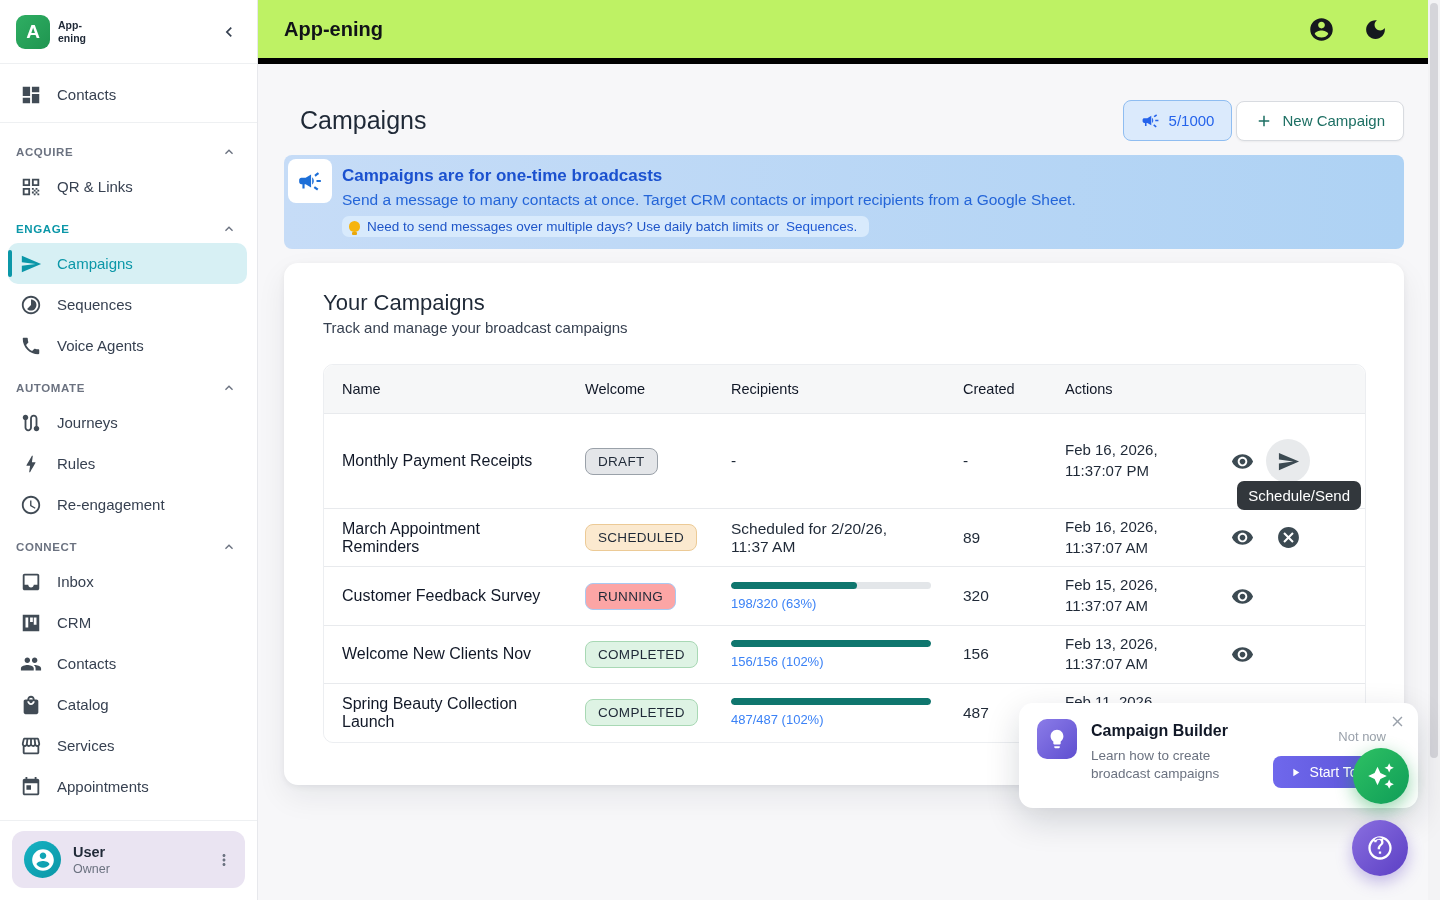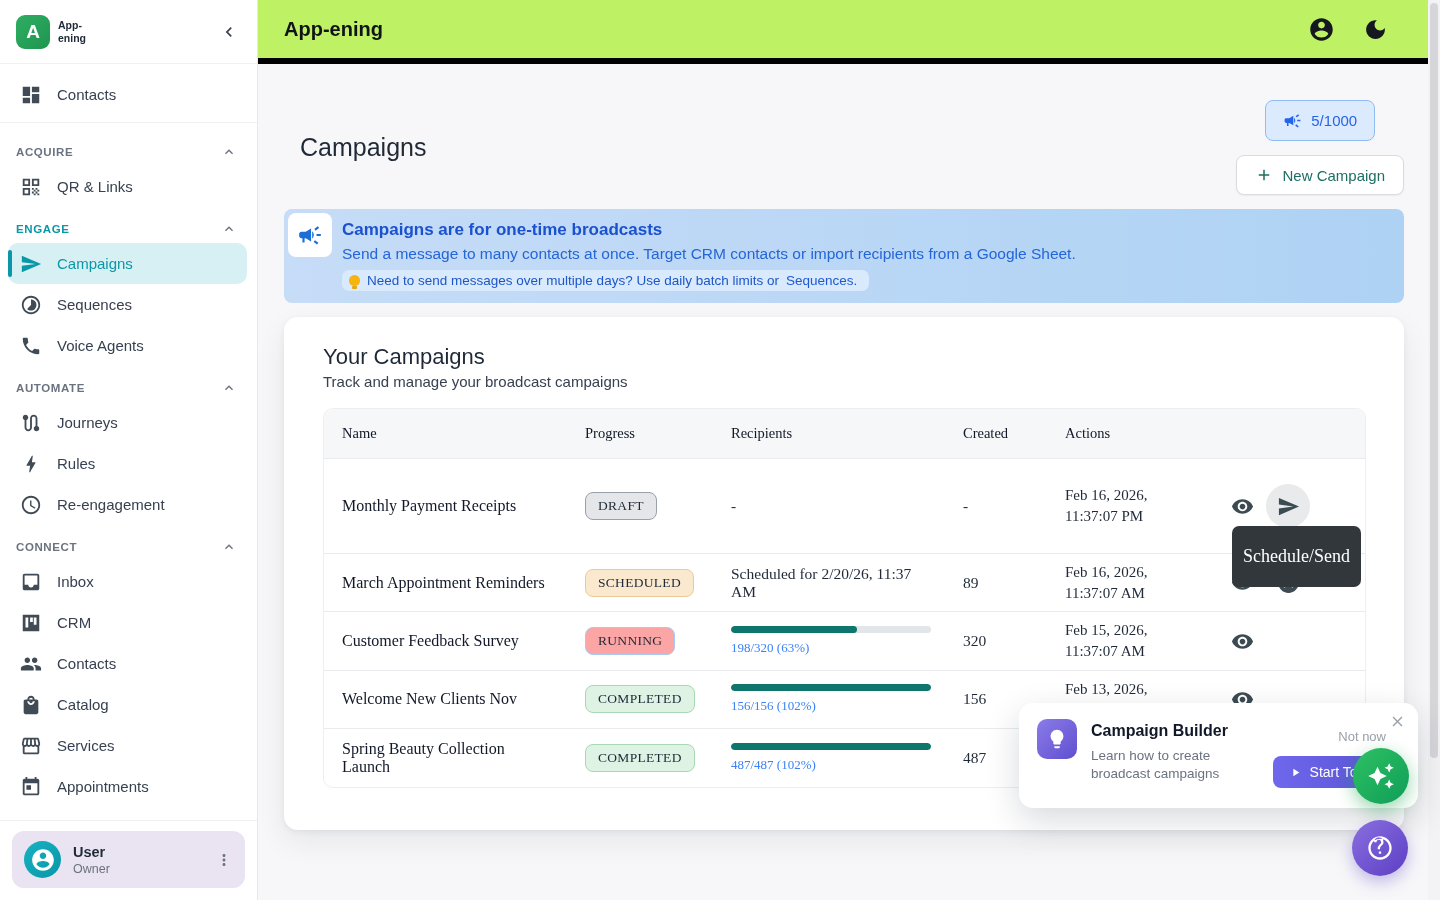--- a/index.html
+++ b/index.html
@@ -46,21 +46,21 @@
   .topbar { height:64px; min-height:64px; background:#bef264; border-bottom:6px solid #000000;
     display:flex; align-items:center; justify-content:space-between; padding:0 40px 0 26px; }
   .topbar-title { font-size:20px; font-weight:bold; color:#111318; }
   .topbar-right { display:flex; align-items:center; gap:28px; color:#15181e; }
   .icon-btn { cursor:pointer; color:#15181e; }
 
   .content { flex:1; padding:24px 24px 0 26px; position:relative; }
 
   .page-head { display:flex; align-items:center; justify-content:space-between; padding:12px 0 0 16px; }
   .page-title { font-size:25px; font-weight:500; color:#1f2937; }
-  .head-actions { display:flex; align-items:center; gap:14px;flex-direction:column; }
+  .head-actions { display:flex; align-items:center; gap:4px; }
   .quota-badge { display:flex; align-items:center; gap:9px; padding:10px 17px; border-radius:8px;
     background:#dbeafc; border:1px solid #8fbdf1; color:#2563eb; font-size:15px; font-weight:500; cursor:pointer; }
   .btn-new { display:flex; align-items:center; gap:9px; padding:10px 18px; border-radius:8px; background:#fff;
     border:1px solid #d8dbe0; color:#1d6f63; font-size:15px; font-weight:500; cursor:pointer;
     box-shadow:0 1px 2px rgba(0,0,0,.05);justify-content:space-between; }
 
   
   .banner { margin-top:14px; position:relative; border-radius:8px; padding:11px 16px 12px 58px;
     background:linear-gradient(90deg,#c6dcf7,#aed2f4); }
   .banner-icon-box { position:absolute; left:4px; top:4px; width:44px; height:44px; border-radius:8px;
@@ -72,21 +72,21 @@
   .bulb { width:11px; height:11px; border-radius:50% 50% 45% 45%; background:#f6b40e; position:relative; }
   .bulb::after { content:''; position:absolute; left:3px; bottom:-3px; width:5px; height:3px; background:#e9a70c; border-radius:1px; }
   .tip-link { color:#2059d3; cursor:pointer; }
 
   
   .card { margin-top:14px; background:#fff; border-radius:14px; box-shadow:0 2px 6px rgba(15,23,42,.06), 0 12px 30px rgba(15,23,42,.07);
     padding:27px 38px 42px 39px; }
   .card-title { font-size:22px; font-weight:500; color:#1f2937; }
   .card-sub { font-size:15px; color:#374151; margin-top:3px; }
 
-  .table { margin-top:18px; border:1px solid #eceef1; border-radius:10px; overflow:visible;font-family:Liberation Serif, serif; }
+  .table { margin-top:28px; border:1px solid #eceef1; border-radius:10px; overflow:visible; }
   .thead { display:grid; grid-template-columns:243px 146px 232px 102px 174px 1fr; background:#f6f7f8;
     border-radius:10px 10px 0 0; }
   .thead .th { padding:16px 18px; font-size:14.5px; font-weight:500; color:#111827; }
   .trow { display:grid; grid-template-columns:243px 146px 232px 102px 174px 1fr; border-top:1px solid #e8eaed;
     align-items:center; min-height:52px; position:relative; background:#fff; }
   .trow:last-child { border-radius:0 0 10px 10px; }
   .trow-tall { min-height:95px; }
   .cell { padding:8px 18px; font-size:15.5px; color:#1f2937; }
   .cell-name { font-size:16px; color:#111827; }
   .badge { display:inline-block; padding:5px 12px; border-radius:8px; font-size:13.5px; color:#1f2937;
@@ -96,22 +96,22 @@
   .badge-running { background:#fca5a5; border-color:#a9c9f2; }
   .badge-completed { background:#def3e4; border-color:#a8d8b4; }
   .pbar { width:200px; height:7px; border-radius:4px; background:#e3e6e9; overflow:hidden; }
   .pfill { height:100%; border-radius:4px; background:#0f766e; }
   .plabel { margin-top:7px; font-size:13px; color:#3b82f6; }
   .created-cell span { display:block; line-height:1.38; font-size:15px; }
   .actions-cell { display:flex; align-items:center; gap:12px; padding:8px 10px; }
   .act-btn { background:none; border:none; cursor:pointer; color:#3c4a52; padding:0; display:flex;
     align-items:center; justify-content:center; }
   .act-circle { width:44px; height:44px; border-radius:50%; background:#e8eaec; }
-  .tooltip { position:absolute; right:4px; top:67px; background:#32373c; color:#fff; font-size:18px;
-    padding:20px 11px; border-radius:7px; white-space:nowrap; z-index:6; }
+  .tooltip { position:absolute; right:4px; top:67px; background:#32373c; color:#fff; font-size:15px;
+    padding:6px 11px; border-radius:7px; white-space:nowrap; z-index:6; }
 
   
   .popup { position:absolute; right:22px; bottom:92px; width:399px; background:#fff; border-radius:14px;
     box-shadow:0 12px 34px rgba(15,23,42,.16); padding:16px 18px 20px 18px; display:flex; gap:14px; z-index:10; }
   .popup-icon { width:40px; height:40px; min-width:40px; border-radius:10px; background:linear-gradient(135deg,#8b7ce8,#5f4fd0);
     color:#fff; display:flex; align-items:center; justify-content:center; }
   .popup-body { flex:1; }
   .popup-title { font-size:16px; font-weight:bold; color:#111827; margin-top:3px; }
   .popup-desc { font-size:13.5px; color:#6b7280; margin-top:7px; line-height:1.35; max-width:165px; }
   .popup-right { display:flex; flex-direction:column; align-items:flex-end; gap:12px; padding-right:14px; }
@@ -378,21 +378,21 @@
         </div>
       </div>
 
       <section class="card">
         <h2 class="card-title">Your Campaigns</h2>
         <div class="card-sub">Track and manage your broadcast campaigns</div>
 
         <div class="table">
           <div class="thead">
             <div class="th">Name</div>
-            <div class="th">Progress</div>
+            <div class="th">Welcome</div>
             <div class="th">Recipients</div>
             <div class="th">Created</div>
             <div class="th">Actions</div>
           </div>
 
           <div class="trow trow-tall">
             <div class="cell cell-name">Monthly Payment Receipts</div>
             <div class="cell"><span class="badge badge-draft">DRAFT</span></div>
             <div class="cell">-</div>
             <div class="cell">-</div>

